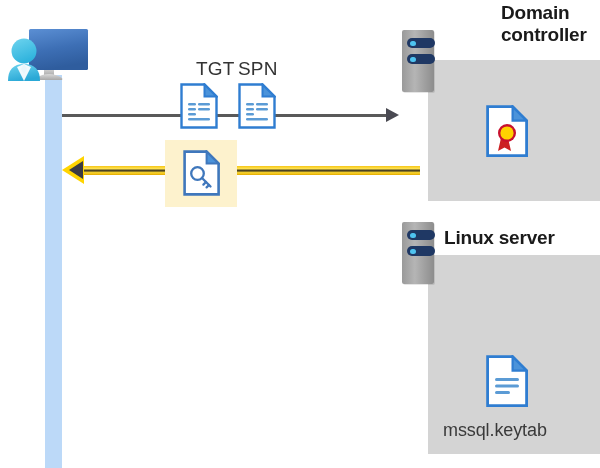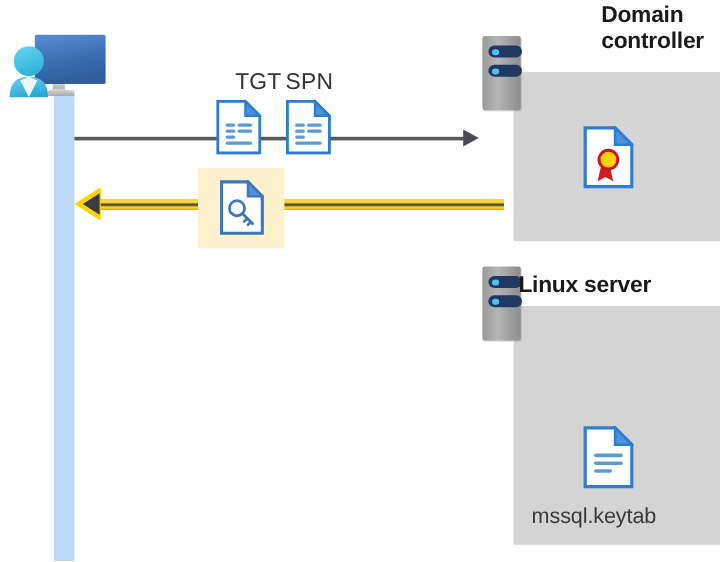--- a/index.html
+++ b/index.html
@@ -23,21 +23,21 @@
   
   .heading {
     font-weight: bold;
     color: #1a1a1a;
     letter-spacing: -0.2px;
     line-height: 1.18;
     white-space: pre-line;
   }
   #client-title  { left: 30px;  top: 2px;  font-size: 21px; }
   #dc-title      { left: 458px; top: 2px;  font-size: 19px; margin-left: 43px; }
-  #linux-title   { left: 432px; top: 227px;font-size: 19px; }
+  #linux-title   { left: 444px; top: 227px;font-size: 19px; }
 
   .file-caption {
     font-size: 18px;
     color: #3a3a3a;
     letter-spacing: -0.1px;
   }
   #keytab-caption { left: 443px; top: 420px; text-align: right; }
 
   .doc-label {
     font-size: 19px;

